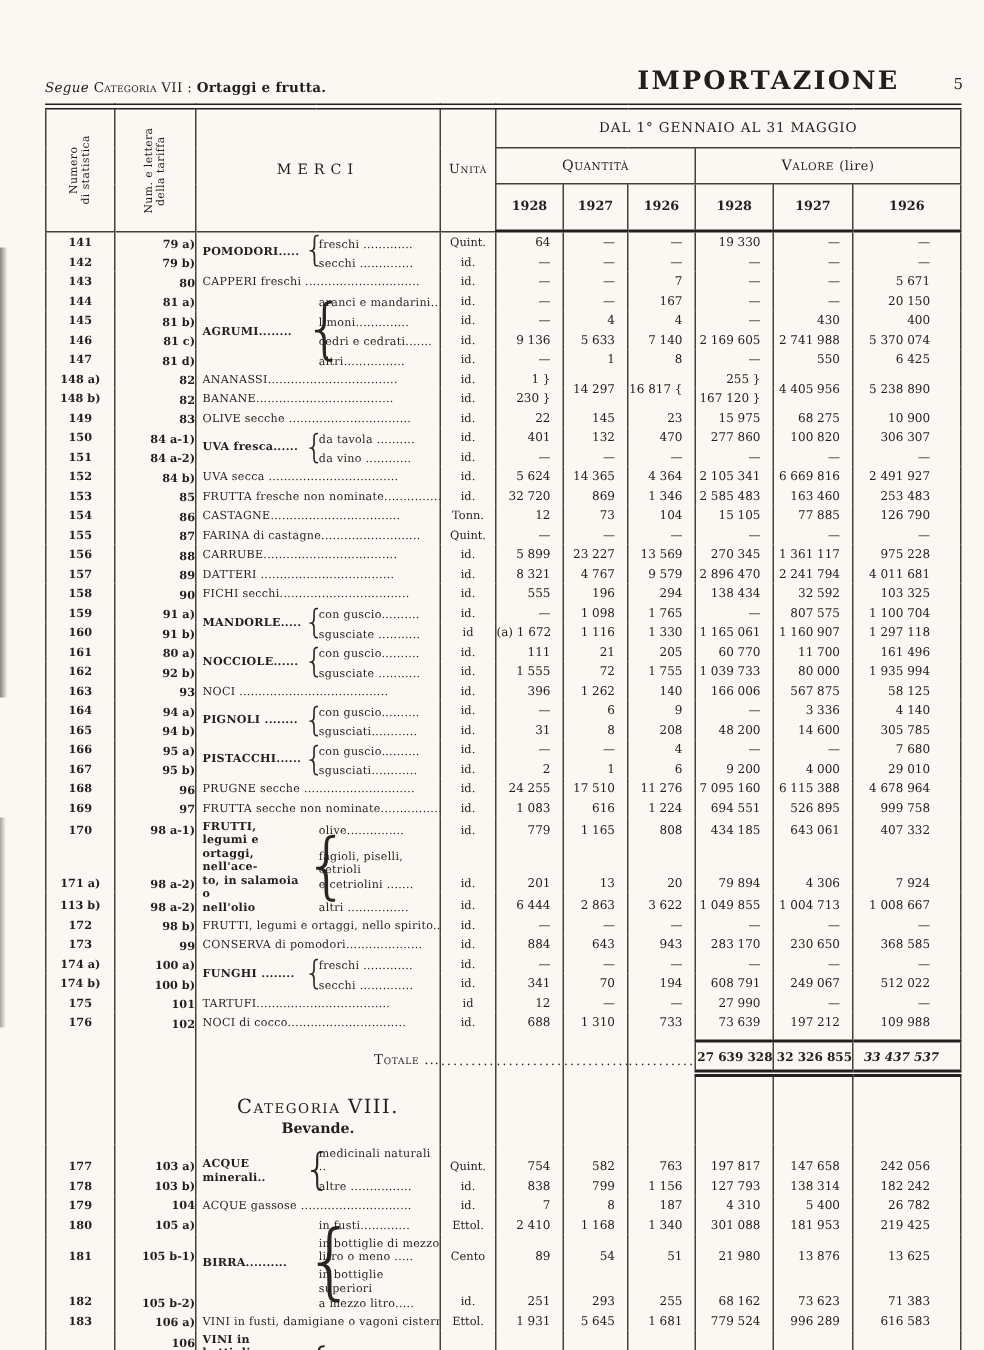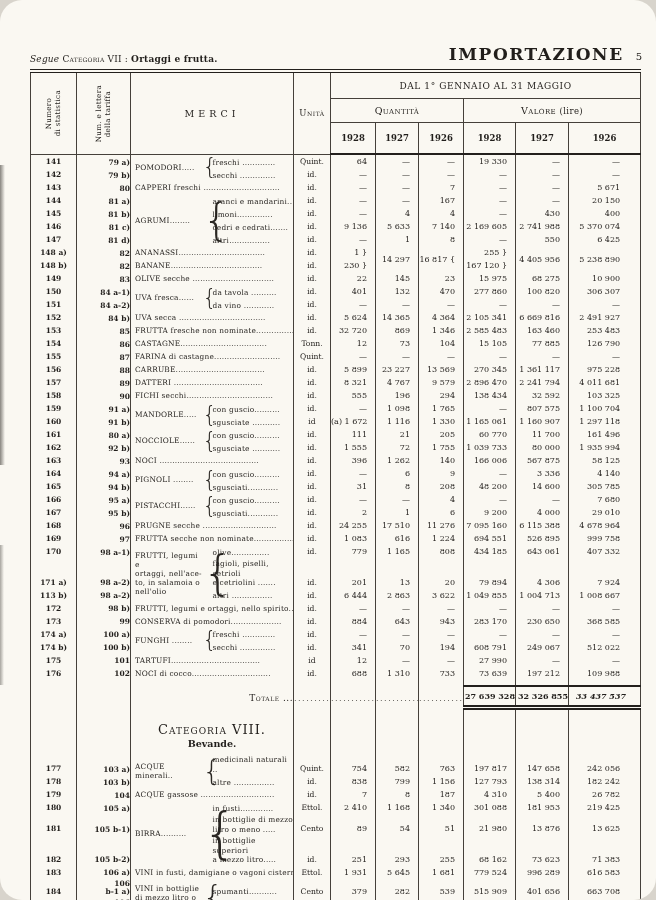--- a/index.html
+++ b/index.html
@@ -1,33 +1,32 @@
 <!DOCTYPE html>
 <html><head>
 <meta charset="utf-8">
 <style>
   html,body{margin:0;padding:0;background:#d8d4cc;}
   .page{
     position:relative;width:656px;height:900px;overflow:hidden;
     background:#faf8f2;color:#211e1b;
     font-family:"DejaVu Serif","Liberation Serif",serif;
-    border-radius:22px;
   }
   .scan-streak{position:absolute;left:0;top:165px;width:5px;height:300px;
     background:linear-gradient(to right,#2a2722,rgba(42,39,34,0));opacity:.55;}
   .scan-streak2{position:absolute;left:0;top:545px;width:4px;height:140px;
     background:linear-gradient(to right,#2a2722,rgba(42,39,34,0));opacity:.4;}
 
   .page-head{display:flex;justify-content:space-between;align-items:flex-end;
     margin:44px 14px 5px 30px;}
   .ph-left{font-size:9px;letter-spacing:.2px;}
   .it{font-style:italic;}
   .sc{font-variant:small-caps;}
   .b{font-weight:bold;}
-  .ph-right{display:flex;align-items:baseline;gap:12px;justify-content:flex-end;}
+  .ph-right{display:flex;align-items:baseline;gap:36px;justify-content:flex-end;}
   .imp-title{font-size:17px;font-weight:bold;letter-spacing:1.5px;}
   .pageno{font-size:10px;}
 
   table{margin-left:30px;border-collapse:collapse;table-layout:fixed;width:610px;
     border-top:4px double #23201d;border-left:1px solid #45403a;
     border-right:1px solid #45403a;border-bottom:1px solid #45403a;}
   col.c1{width:46px}col.c2{width:54px}col.c3a{width:80px}col.c3b{width:83px}
   col.c4{width:37px}col.cq1{width:45px}col.cq2{width:43px}col.cq3{width:45px}
   col.cv1{width:52px}col.cv2{width:53px}col.cv3{width:72px}
 
@@ -44,21 +43,21 @@
     font-size:7.2px;line-height:8.5px;text-align:center;margin:0 auto;letter-spacing:.3px;}
 
   td{border-left:1px solid #45403a;vertical-align:bottom;padding:1px 0;
     font-size:8px;line-height:11px;}
   td.mid{vertical-align:middle;}
   .c-num{text-align:center;font-weight:bold;font-size:7.5px;white-space:nowrap;margin-top:12px;}
   .c-tariff{text-align:right;font-weight:bold;font-size:7.5px;white-space:pre-line;line-height:8.5px;}
   .merci-full{font-size:7.4px;white-space:nowrap;overflow:hidden;padding-left:4px;letter-spacing:.2px;}
   .merci-main{padding-left:4px;vertical-align:middle;}
   .grp{display:flex;align-items:center;}
-  .grp-label{flex:1;font-size:7.4px;white-space:pre-line;line-height:9px;letter-spacing:.2px;}
+  .grp-label{flex:1;font-size:7.4px;white-space:pre-line;line-height:9px;letter-spacing:.2px;font-weight:bold;}
   .grp-brace{width:8px;text-align:left;font-family:"DejaVu Sans","Liberation Sans",sans-serif;
     font-weight:300;line-height:.85;color:#2a2723;}
   .merci-sub{border-left:none;font-size:7.4px;white-space:pre-line;overflow:hidden;
     line-height:9.5px;padding-left:2px;letter-spacing:.2px;}
   .c-unit{text-align:center;font-size:7.6px;}
   .c-val{text-align:right;padding-right:8px;white-space:nowrap;}
   .c-val.v3{padding-right:20px;}
   tr.spacer td{padding:0;}
 
   tr.total-row td{padding:4px 0 3px;}

